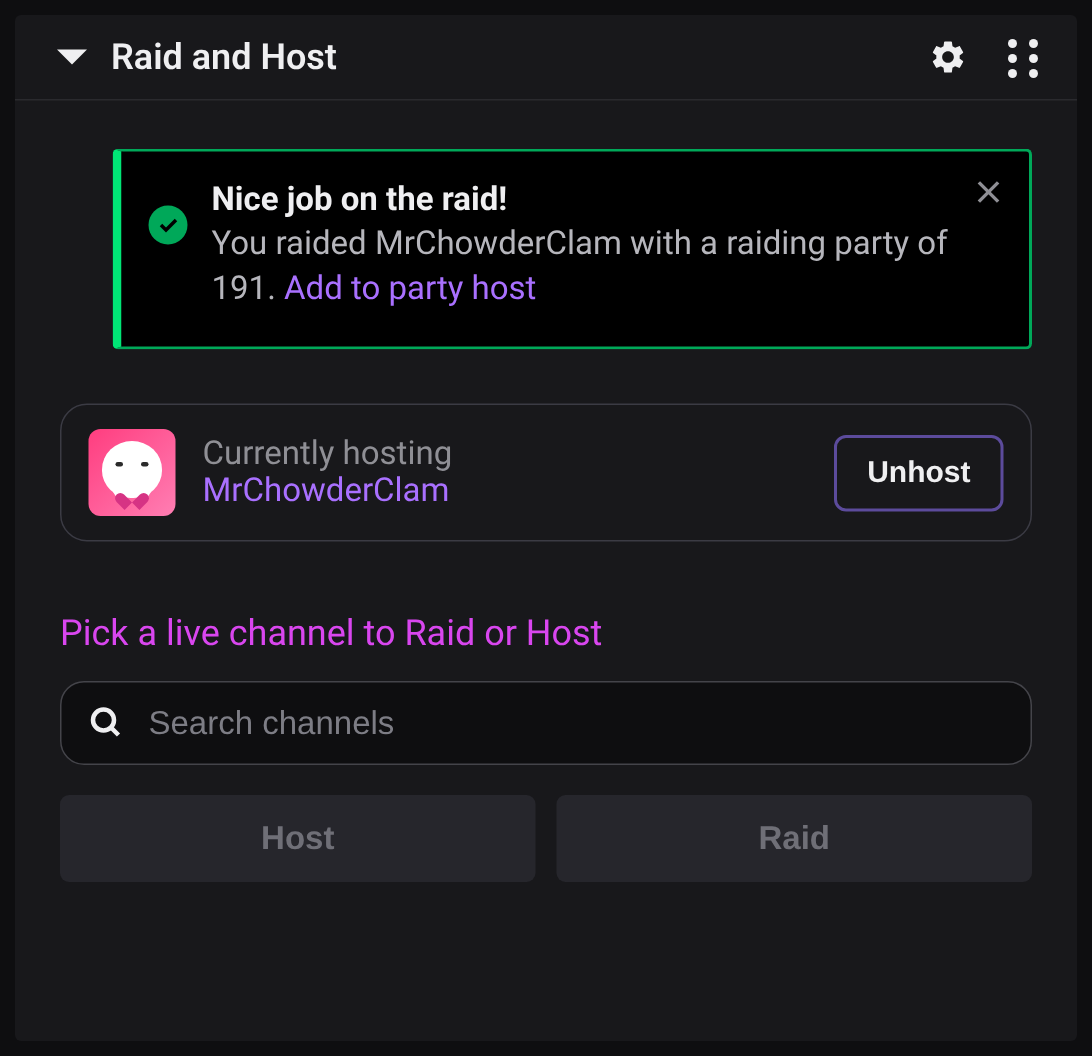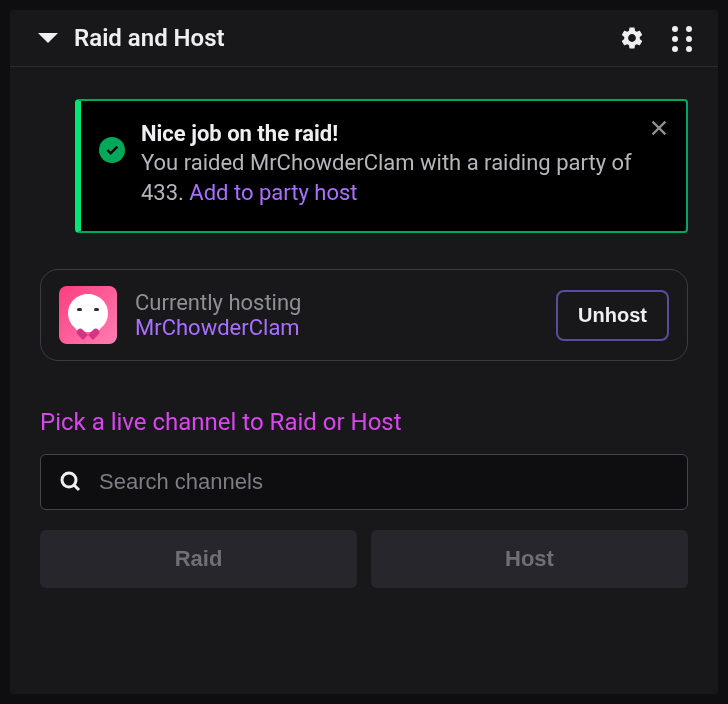--- a/index.html
+++ b/index.html
@@ -237,21 +237,21 @@
     .section-title {
       color: #d946ef;
       font-size: 24px;
       font-weight: 400;
       margin-top: 47px;
       margin-bottom: 18px;
     }
     .search-box {
       background: #0e0e10;
       border: 1px solid #44444a;
-      border-radius: 6px;
+      border-radius: 16px;
       padding: 14px 18px;
       display: flex;
       align-items: center;
       gap: 16px;
     }
     .search-icon {
       width: 24px;
       height: 24px;
       flex-shrink: 0;
     }
@@ -314,21 +314,21 @@
 
     <div class="alert">
       <div class="alert-check">
         <svg viewBox="0 0 24 24" width="16" height="16" fill="none" stroke="#000000" stroke-width="3.5">
           <polyline points="5 12 10 17 20 7"></polyline>
         </svg>
       </div>
       <div class="alert-body">
         <div class="alert-title">Nice job on the raid!</div>
         <div class="alert-text">
-          <span>You raided </span><span>MrChowderClam</span><span> with a raiding party of </span><span>433</span><span>. </span><span class="alert-link">Add to party host</span>
+          <span>You raided </span><span>MrChowderClam</span><span> with a raiding party of </span><span>191</span><span>. </span><span class="alert-link">Add to party host</span>
         </div>
       </div>
       <div class="alert-close">
         <svg viewBox="0 0 24 24" width="22" height="22" stroke="#8f8f95" stroke-width="2.5" fill="none">
           <line x1="5" y1="5" x2="19" y2="19"></line>
           <line x1="19" y1="5" x2="5" y2="19"></line>
         </svg>
       </div>
     </div>
 
@@ -354,19 +354,19 @@
       <div class="search-icon">
         <svg viewBox="0 0 24 24" width="24" height="24" fill="none" stroke="#efeff1" stroke-width="3">
           <circle cx="10" cy="10" r="7"></circle>
           <line x1="20" y1="20" x2="15" y2="15"></line>
         </svg>
       </div>
       <input class="search-input" type="text" placeholder="Search channels" style="">
     </div>
 
     <div class="button-row">
+      <button class="action-btn">Host</button>
       <button class="action-btn">Raid</button>
-      <button class="action-btn">Host</button>
     </div>
 
   </div>
 
 </div>
 
 </body></html>

